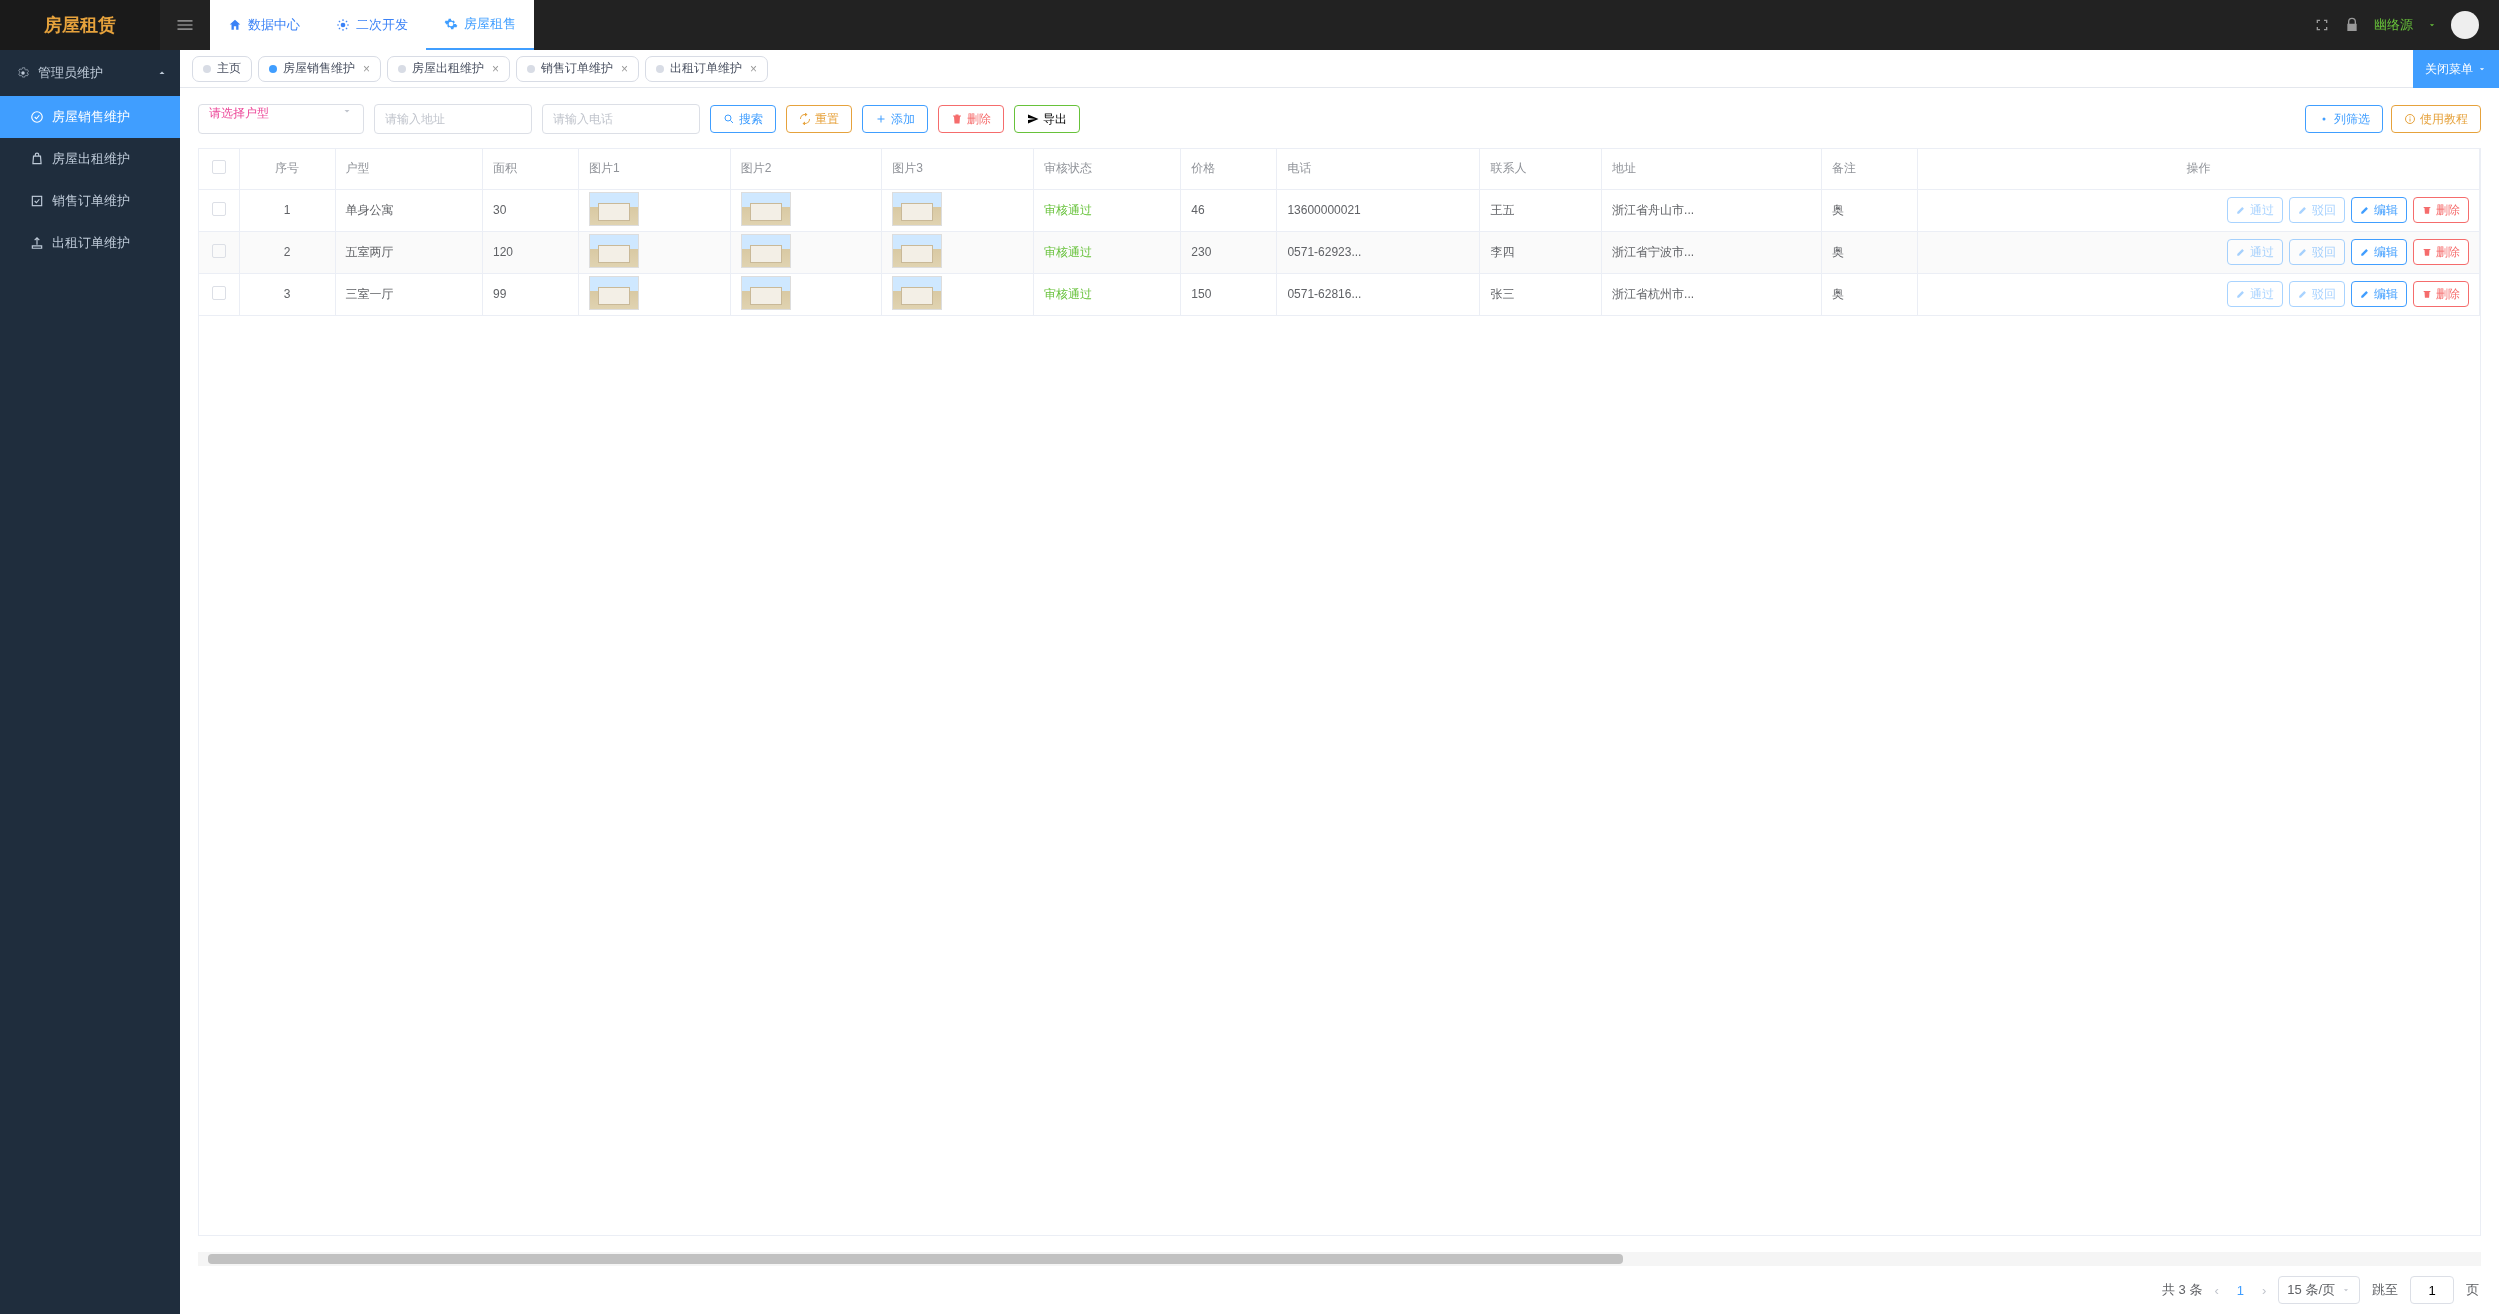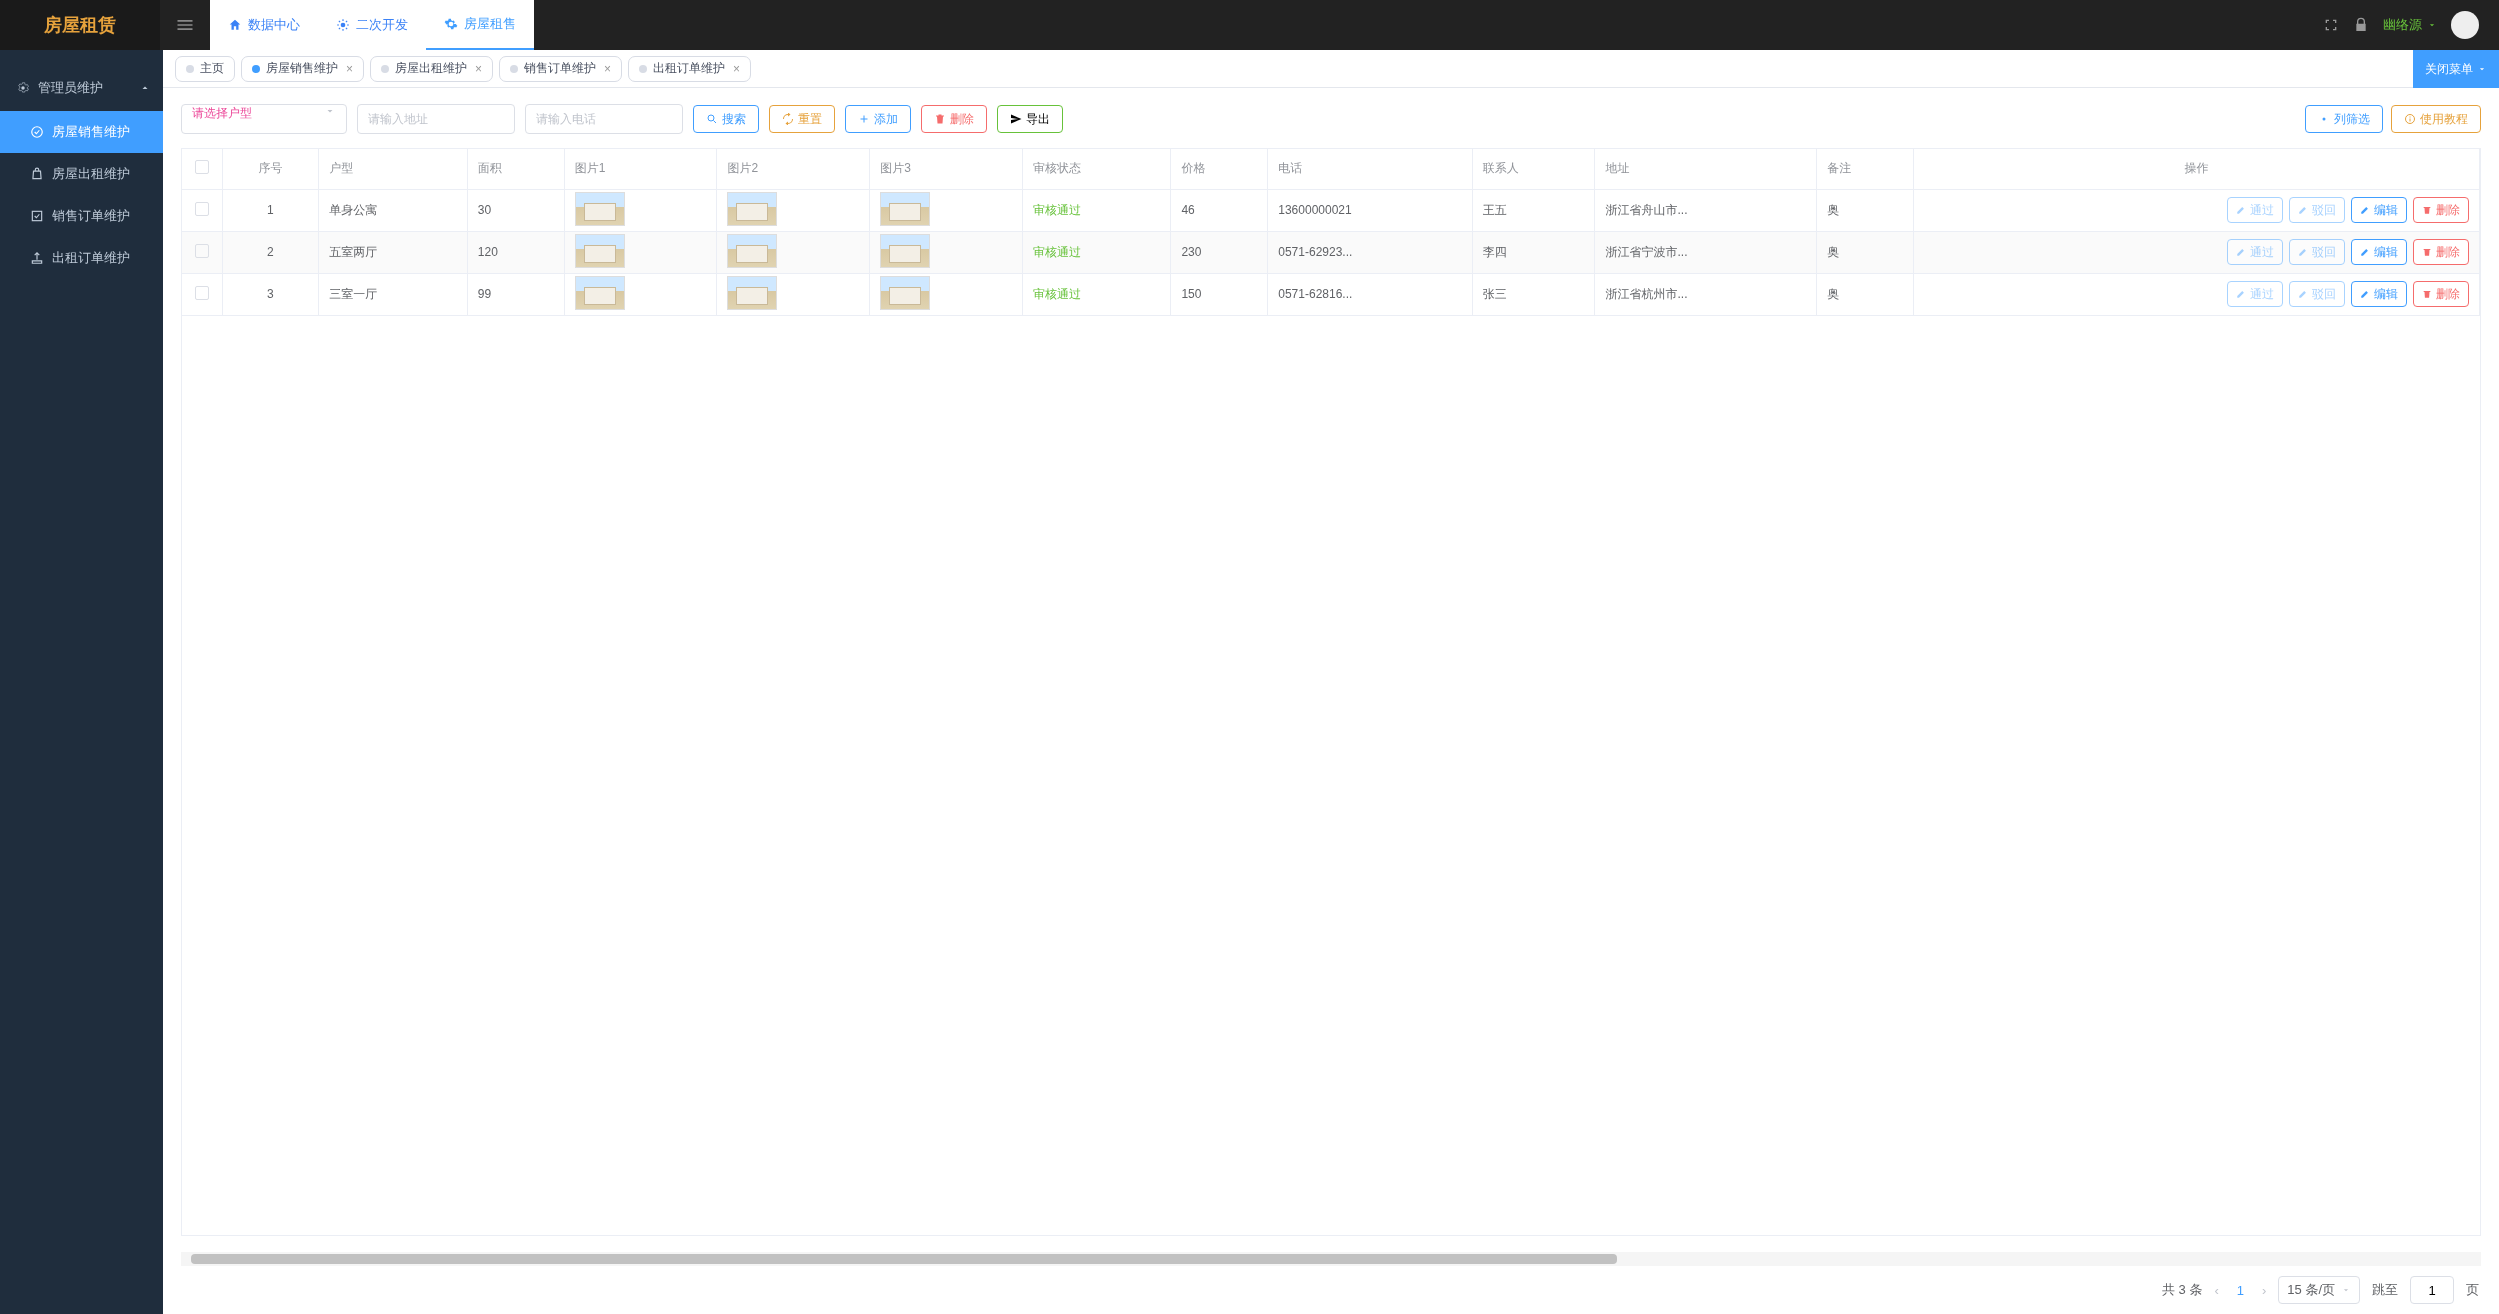--- a/index.html
+++ b/index.html
@@ -11,26 +11,26 @@
 .logo{width:160px;height:50px;display:flex;align-items:center;justify-content:center;font-size:18px;font-weight:bold;color:#e6a23c;background:#1a1a1a}
 .hamburger{width:50px;height:50px;display:flex;align-items:center;justify-content:center;cursor:pointer;color:#888}
 .hamburger svg{width:20px;height:20px}
 .topnav{display:flex;height:50px}
 .topnav-item{padding:0 18px;display:flex;align-items:center;gap:6px;background:#222;color:#ccc;font-size:13px;cursor:pointer}
 .topnav-item.white{background:#fff;color:#3b82f6}
 .topnav-item.active{color:#409eff;border-bottom:2px solid #409eff;background:#fff}
 .topnav-item .ico{width:14px;height:14px}
 .topright{margin-left:auto;display:flex;align-items:center;gap:14px;padding-right:20px;color:#999}
 .topright .ico{width:16px;height:16px;cursor:pointer}
-.user-drop{color:#67c23a;font-size:13px;cursor:pointer;display:flex;align-items:center;gap:5px}
+.user-drop{color:#67c23a;font-size:13px;cursor:pointer;display:flex;align-items:center;gap:14px}
 .avatar{width:28px;height:28px;border-radius:50%;background:#eee}
 
 
 .body{flex:1;display:flex;min-height:0}
-.sidebar{width:163px;background:#1f2d3d;color:#bfcbd9;flex-shrink:0;padding-top:15px}
+.sidebar{width:180px;background:#1f2d3d;color:#bfcbd9;flex-shrink:0;padding-top:0}
 .side-group{padding:14px 16px;display:flex;align-items:center;gap:8px;font-size:13px;cursor:pointer;position:relative}
 .side-group .chev{position:absolute;right:12px}
 .side-item{padding:12px 16px 12px 30px;display:flex;align-items:center;gap:8px;font-size:13px;cursor:pointer}
 .side-item.active{background:#409eff;color:#fff}
 .side-item .ico,.side-group .ico{width:14px;height:14px}
 
 
 .main{flex:1;display:flex;flex-direction:column;background:#fff;min-width:0;position:relative}
 .tabs-row{height:38px;border-bottom:1px solid #e4e7ed;display:flex;align-items:center;padding:0 12px;gap:0;position:relative}
 .tab{height:26px;border:1px solid #d8dce5;border-radius:7px;padding:0 10px;display:flex;align-items:center;gap:6px;font-size:12px;color:#495060;margin-right:6px;cursor:pointer;background:#fff}

